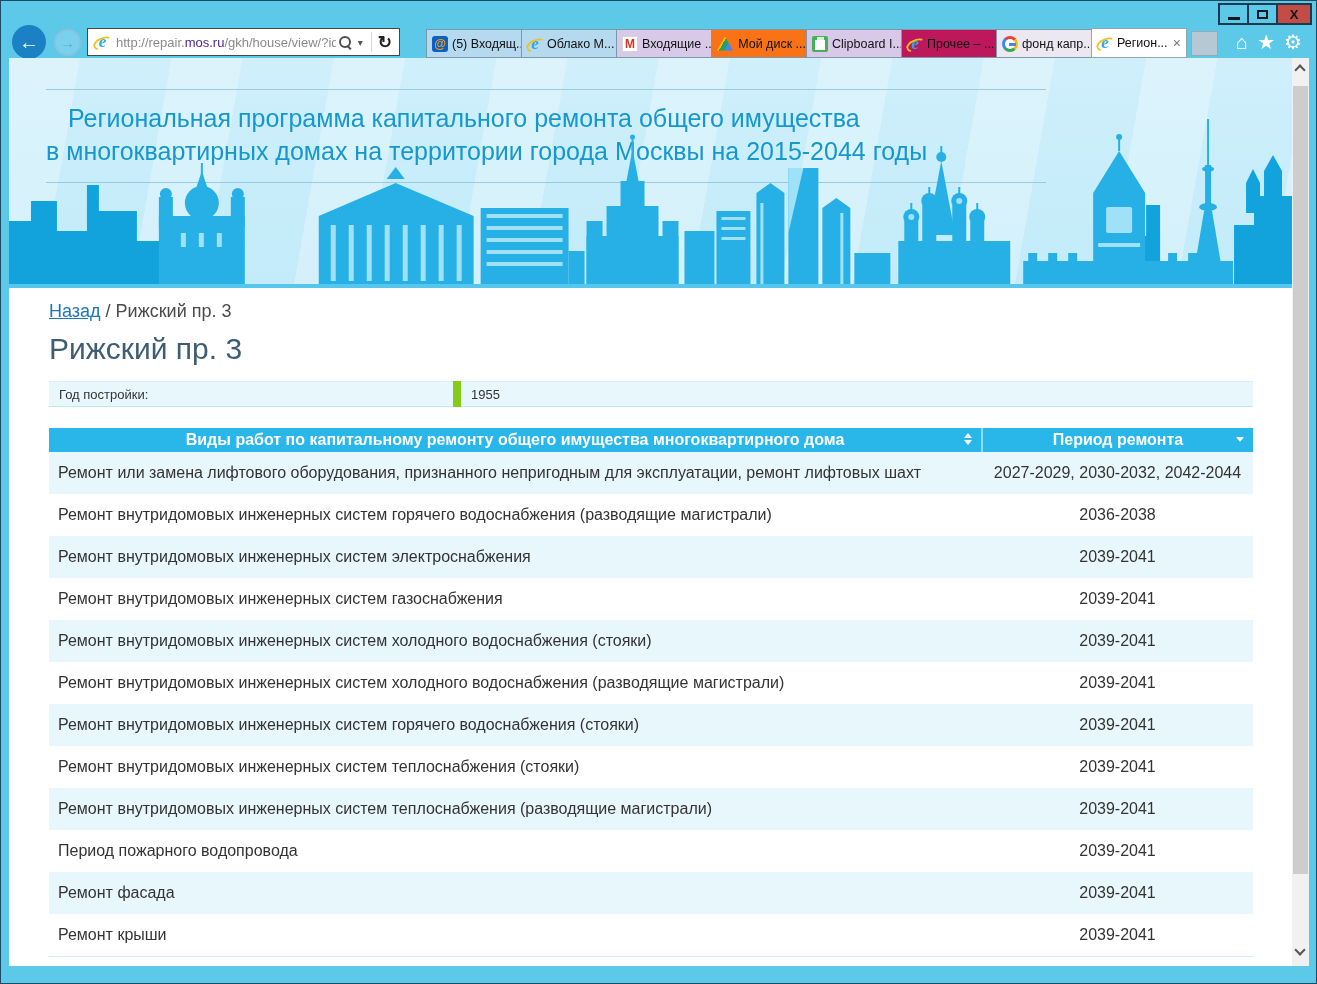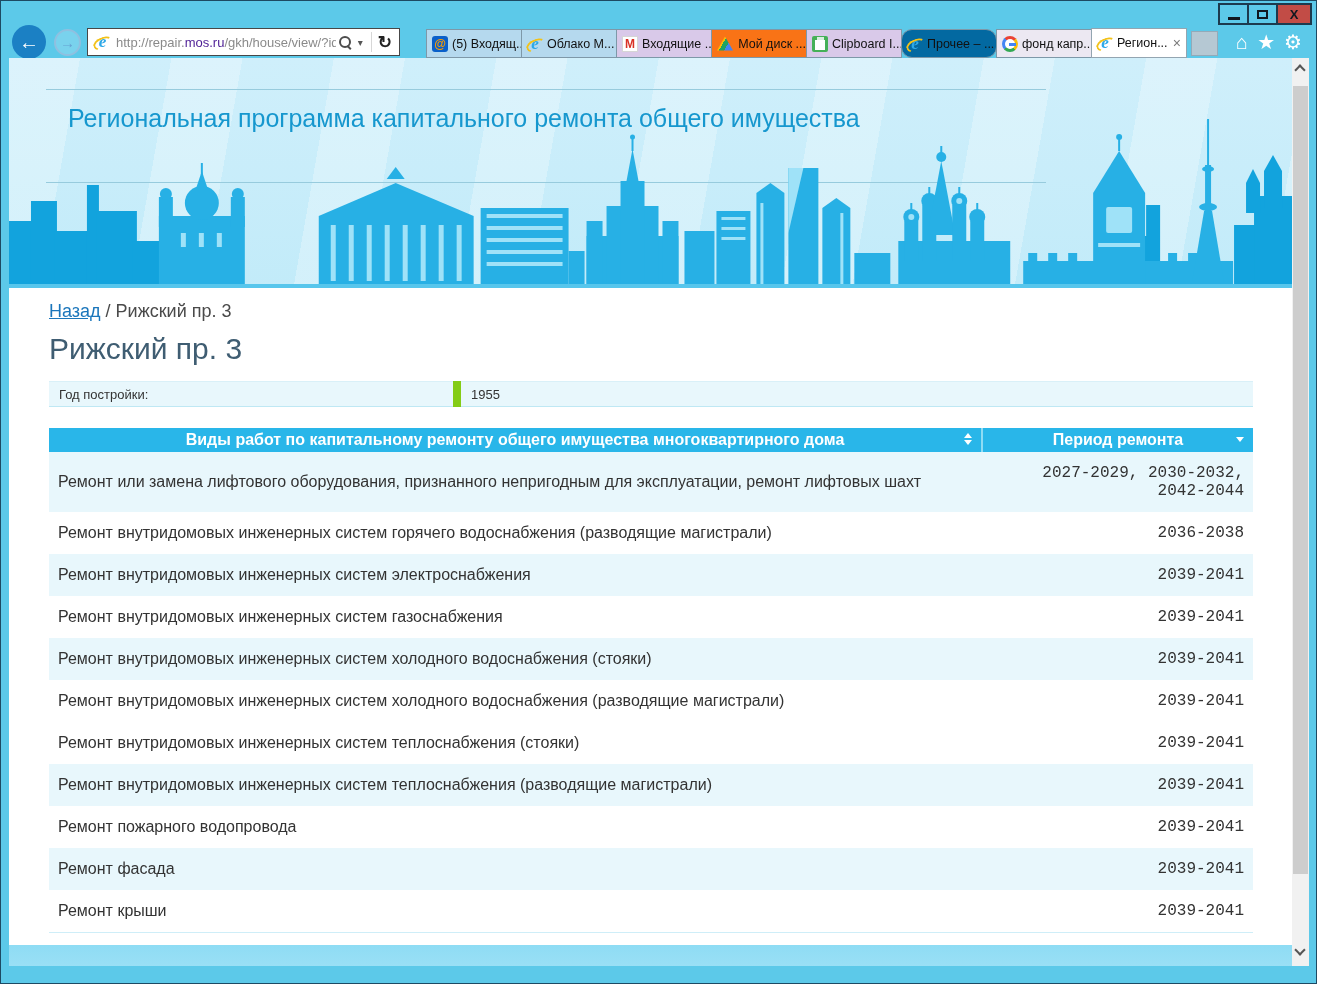--- a/index.html
+++ b/index.html
@@ -131,21 +131,21 @@
   tr.alt{ background:var(--row-alt,#e8f7fc); }
 
   
   table.works{ width:1204px; margin-top:21px; border-collapse:collapse; font-size:16px; color:#333; }
   table.works th{
     background:var(--accent-cyan,#29b6e9); color:#fff; font-weight:700; height:24px;
     position:relative; text-align:center; cursor:pointer;
   }
   table.works th.col-work{ width:933px; border-right:2px solid #8fdcf4; }
   table.works td{ height:29px; padding:12px 9px; }
-  table.works td.period{ text-align:right;font-family:Liberation Mono, monospace; }
+  table.works td.period{ text-align:center; }
   table.works tr:last-child td{ border-bottom:1px solid #cfeef8; }
   .sort-both{ position:absolute; right:9px; top:5px; display:flex; flex-direction:column; gap:2px; }
   .sort-both i{ display:block; width:0; height:0; border-left:4px solid transparent; border-right:4px solid transparent; }
   .sort-both i.up{ border-bottom:5px solid #fff; }
   .sort-both i.down{ border-top:5px solid #fff; }
   .sort-desc{ position:absolute; right:9px; top:9px; width:0; height:0;
     border-left:4px solid transparent; border-right:4px solid transparent; border-top:5px solid #fff; }
 
   
   .footer{ width:100%; height:140px; margin-top:12px;
@@ -209,21 +209,21 @@
           <span class="tab-label">Входящие ...</span>
         </div>
         <div class="tab" style="background: #f97316; text-align: right;">
           <span class="favicon gdrive-icon"></span>
           <span class="tab-label">Мой диск ...</span>
         </div>
         <div class="tab" style="background: rgb(217, 201, 233);">
           <span class="favicon clipboard-icon"></span>
           <span class="tab-label">Clipboard I...</span>
         </div>
-        <div class="tab" style="background: #0369a1; border-radius: 11px;">
+        <div class="tab" style="background: #be185d;">
           <span class="favicon ie-icon"></span>
           <span class="tab-label">Прочее – ...</span>
         </div>
         <div class="tab" style="background: rgb(236, 232, 242);">
           <span class="favicon google-icon"></span>
           <span class="tab-label">фонд капр...</span>
         </div>
         <div class="tab active">
           <span class="favicon ie-icon"></span>
           <span class="tab-label">Регион...</span>
@@ -237,20 +237,21 @@
       <span>★</span>
       <span>⚙</span>
     </div>
   </div>
 
   <div class="viewport">
 
     <div class="banner">
       <div class="banner-rule r1"></div>
       <div class="banner-title l1">Региональная программа капитального ремонта общего имущества</div>
+      <div class="banner-title l2">в многоквартирных домах на территории города Москвы на 2015-2044 годы</div>
       <div class="banner-rule r2"></div>
 
       <svg class="skyline" viewBox="0 0 1284 175" preserveAspectRatio="none">
         <g fill="#12a3dd">
           <rect x="0" y="108" width="30" height="67"></rect>
             <rect x="22" y="88" width="26" height="87"></rect>
           <rect x="46" y="118" width="34" height="57"></rect>
             <rect x="78" y="72" width="12" height="103"></rect>
           <rect x="88" y="98" width="40" height="77"></rect>
             <rect x="124" y="128" width="30" height="47"></rect>
@@ -413,30 +414,34 @@
               <td class="period">2039-2041</td>
             </tr>
             <tr class="alt">
               <td>Ремонт внутридомовых инженерных систем холодного водоснабжения (стояки)</td>
               <td class="period">2039-2041</td>
             </tr>
             <tr>
               <td>Ремонт внутридомовых инженерных систем холодного водоснабжения (разводящие магистрали)</td>
               <td class="period">2039-2041</td>
             </tr>
+            <tr class="alt">
+              <td>Ремонт внутридомовых инженерных систем горячего водоснабжения (стояки)</td>
+              <td class="period">2039-2041</td>
+            </tr>
             <tr>
               <td>Ремонт внутридомовых инженерных систем теплоснабжения (стояки)</td>
               <td class="period">2039-2041</td>
             </tr>
             <tr class="alt">
               <td>Ремонт внутридомовых инженерных систем теплоснабжения (разводящие магистрали)</td>
               <td class="period">2039-2041</td>
             </tr>
             <tr>
-              <td>Ремонт пожарного водопровода</td>
+              <td>Период пожарного водопровода</td>
               <td class="period">2039-2041</td>
             </tr>
             <tr class="alt">
               <td>Ремонт фасада</td>
               <td class="period">2039-2041</td>
             </tr>
             <tr>
               <td>Ремонт крыши</td>
               <td class="period">2039-2041</td>
             </tr>

